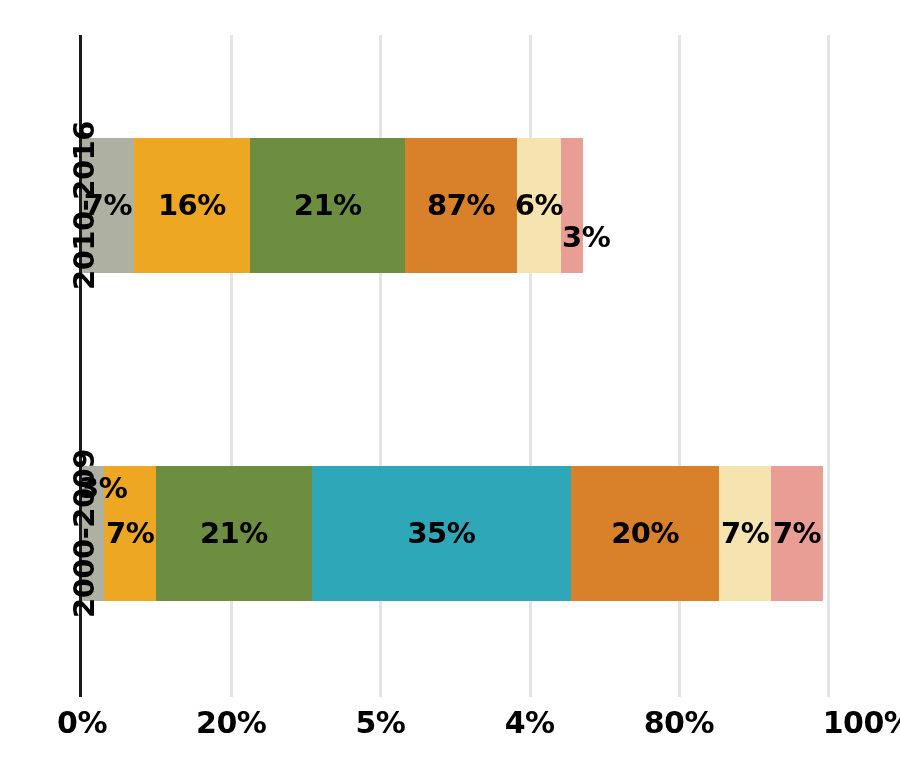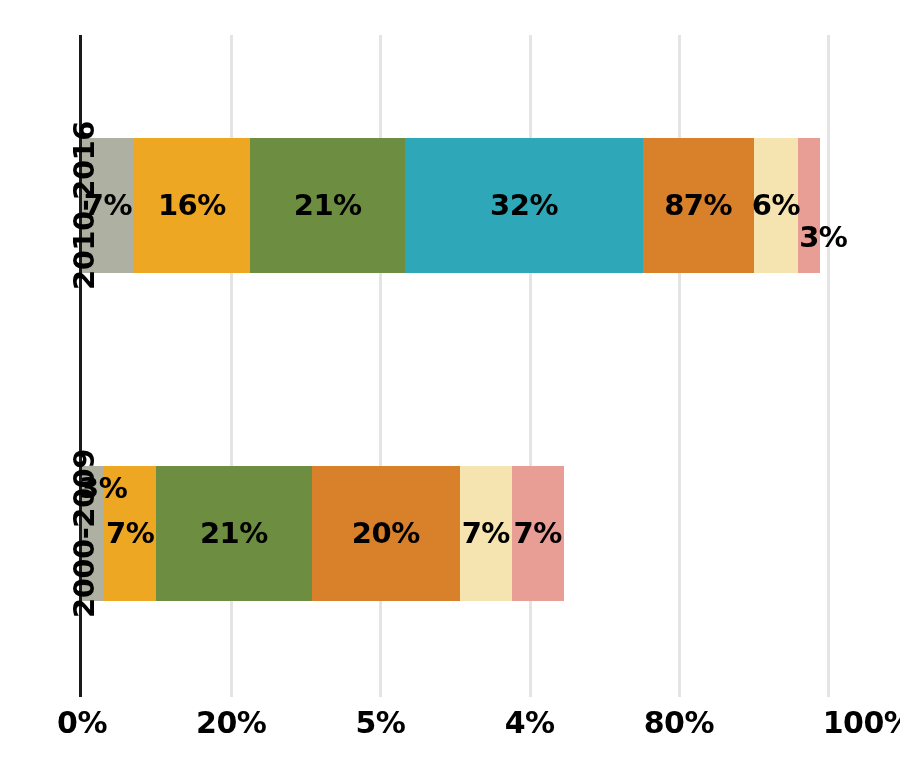--- a/index.html
+++ b/index.html
@@ -130,42 +130,42 @@
         <div class="bar-group top">
           <div class="segment" style="width: 51.87px; background: rgb(174, 176, 162);">
             <span class="seg-label">7%</span>
           </div>
           <div class="segment" style="width: 116px; background: rgb(237, 167, 34);">
             <span class="seg-label">16%</span>
           </div>
           <div class="segment" style="width: 155.61px; background: rgb(109, 142, 64);">
             <span class="seg-label">21%</span>
           </div>
-          <div class="segment" style="width: 237.12px; background: rgb(46, 167, 184);">
-            <span class="seg-label">32%</span>
-          </div>
           <div class="segment" style="width: 111.15px; background: rgb(216, 128, 42);">
             <span class="seg-label">87%</span>
           </div>
           <div class="segment" style="width: 44.46px; background: rgb(245, 227, 176);">
             <span class="seg-label">6%</span>
           </div>
           <div class="segment" style="width: 22.23px; background: rgb(232, 157, 149);">
             <span class="seg-label shift-down">3%</span>
           </div>
         </div>
         <div class="bar-group bottom">
           <div class="segment" style="width: 22.23px; background: rgb(174, 176, 162);">
             <span class="seg-label shift-up">3%</span>
           </div>
           <div class="segment" style="width: 51.87px; background: rgb(237, 167, 34);">
             <span class="seg-label">7%</span>
           </div>
           <div class="segment" style="width: 155.61px; background: rgb(109, 142, 64);">
             <span class="seg-label">21%</span>
+          </div>
+          <div class="segment" style="width: 259.35px; background: rgb(46, 167, 184);">
+            <span class="seg-label">35%</span>
           </div>
           <div class="segment" style="width: 148.2px; background: rgb(216, 128, 42);">
             <span class="seg-label">20%</span>
           </div>
           <div class="segment" style="width: 51.87px; background: rgb(245, 227, 176);">
             <span class="seg-label">7%</span>
           </div>
           <div class="segment" style="width: 51.87px; background: rgb(232, 157, 149);">
             <span class="seg-label">7%</span>
           </div>

